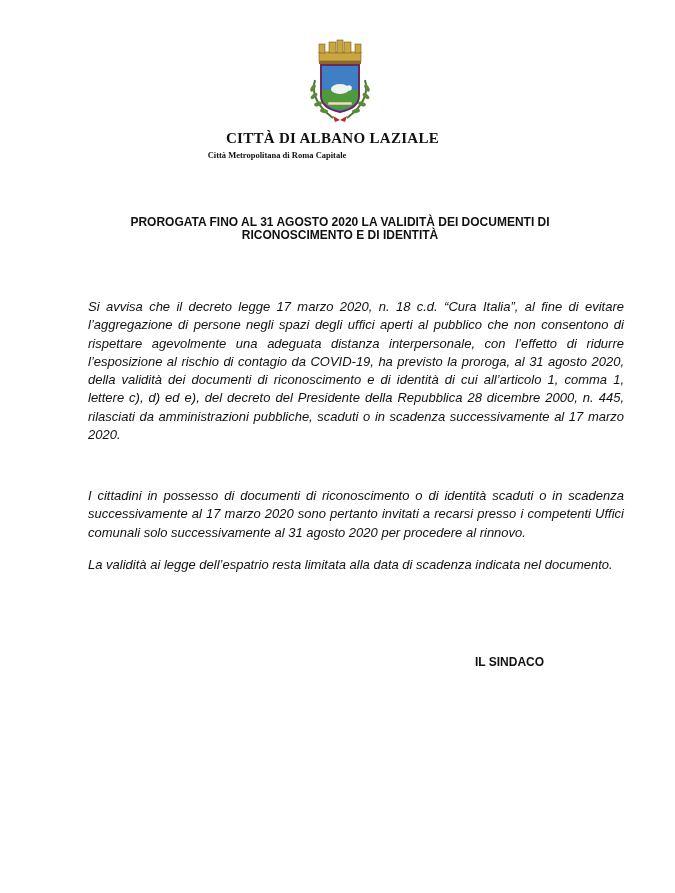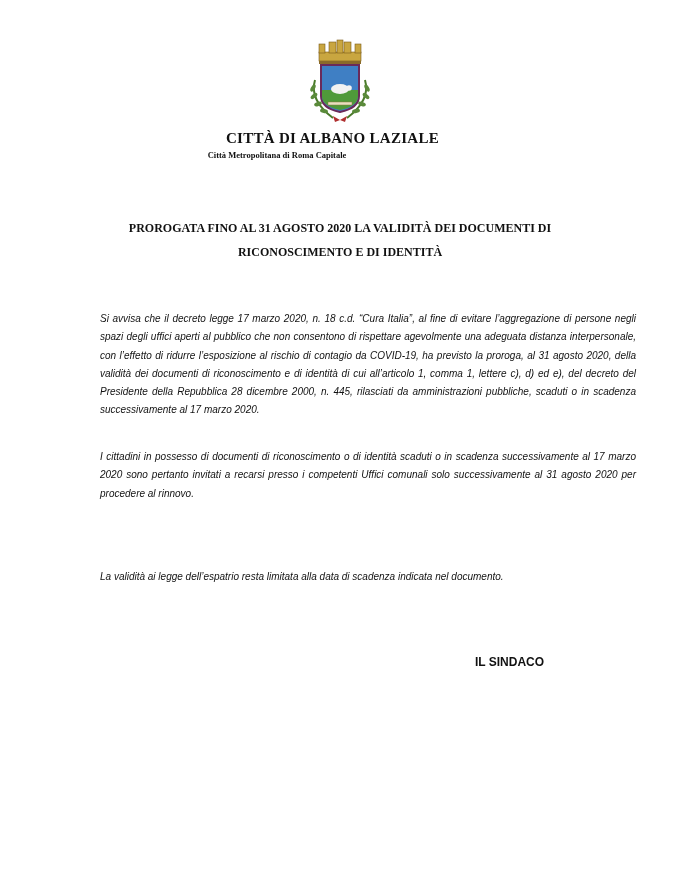--- a/index.html
+++ b/index.html
@@ -8,29 +8,29 @@
     .city-name {
       position: absolute; left: 0; width: 665px; top: 130px; text-align: center;
       font-family: "Liberation Serif", serif; font-weight: bold; font-size: 15px; letter-spacing: 0.3px;
     }
     .city-sub {
       position: absolute; left: 0; width: 554px; top: 150px; text-align: center;
       font-family: "Liberation Serif", serif; font-weight: bold; font-size: 8.5px;
     }
     .title {
       position: absolute; left: 80px; width: 520px; top: 216px; text-align: center;
-      font-family: Liberation Serif, serif; font-weight: bold; font-size: 12px; line-height: 24px;
+      font-family: Liberation Sans, sans-serif; font-weight: bold; font-size: 12px; line-height: 13px;
     }
     .para {
       position: absolute; left: 88px; width: 536px;
-      font-family: "Liberation Sans", sans-serif; font-style: italic; font-size: 10px; line-height: 18.3px;
-      text-align: justify; margin: 12px;
+      font-family: "Liberation Sans", sans-serif; font-style: italic; font-size: 13px; line-height: 18.3px;
+      text-align: justify; margin: 0;
     }
     .p1 { top: 298px; }
-    .p2 { top: 436px; }
+    .p2 { top: 487px; }
     .p3 { top: 556px; }
     .signature {
       position: absolute; left: 475px; top: 655px;
       font-family: "Liberation Sans", sans-serif; font-weight: bold; font-size: 12px;
     }
   </style>
 </head>
 <body>
 
 <div class="emblem">

